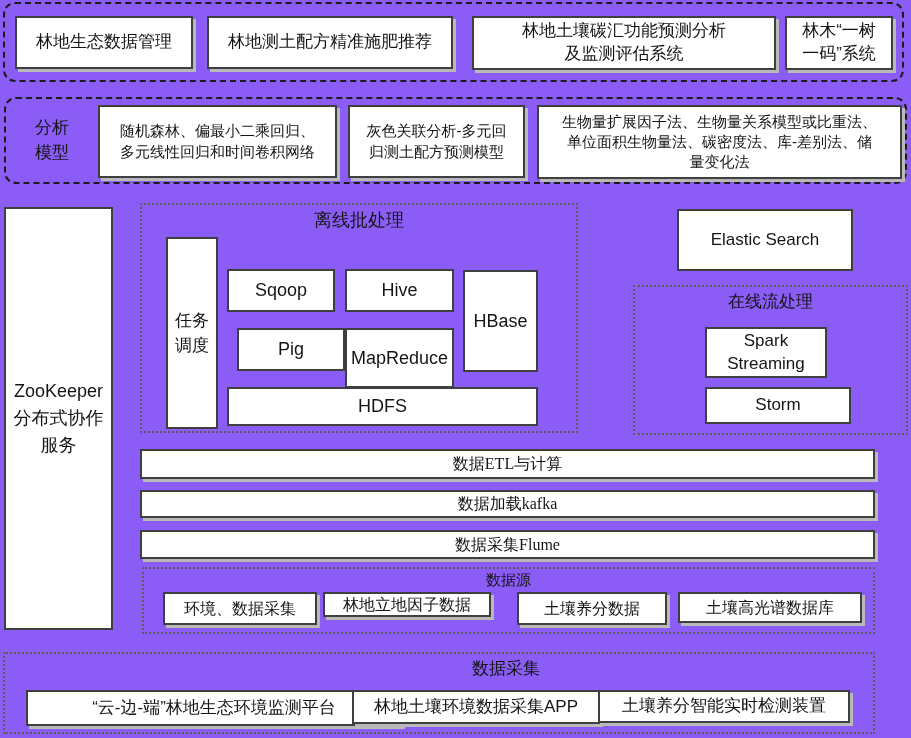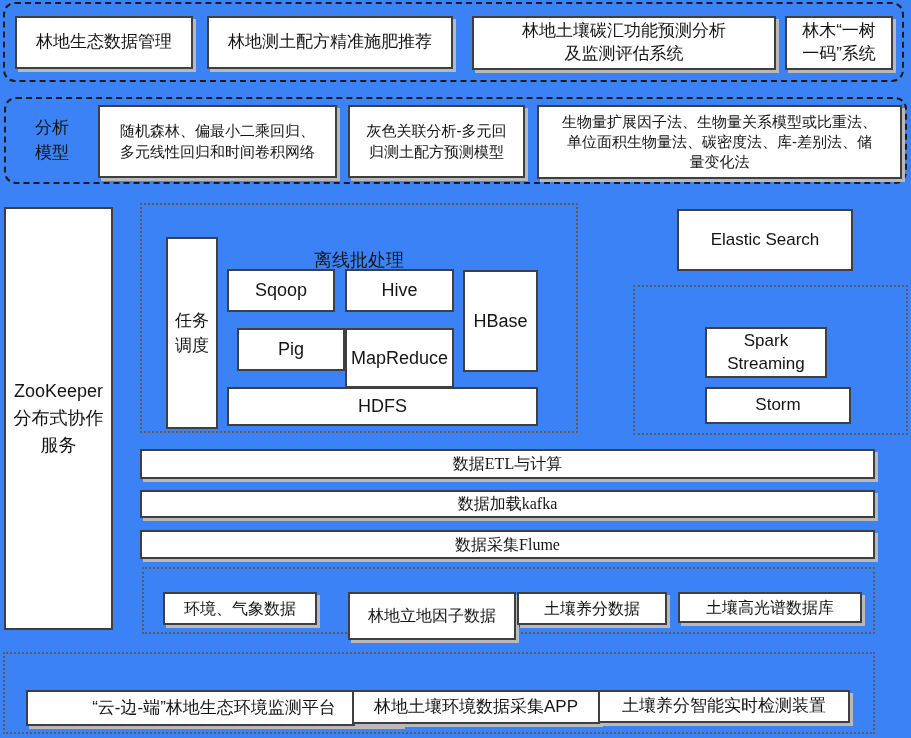--- a/index.html
+++ b/index.html
@@ -1,32 +1,32 @@
 <!DOCTYPE html>
 <html><head>
 <meta charset="utf-8">
 <style>
   html,body{margin:0;padding:0;background:#ffffff;}
   .wrap{
-    position:relative;width:911px;height:738px;background:#3b82f6;
+    position:relative;width:911px;height:738px;background:#8b5cf6;
     font-family:"Liberation Sans","DejaVu Sans",sans-serif;
     color:#141414;overflow:hidden;
   }
   .abs{position:absolute;box-sizing:border-box;}
   .box{
     border:2px solid #3f3f3f;background:#ffffff;
     display:flex;align-items:center;justify-content:center;
     text-align:center;white-space:pre-line;line-height:1.35;
   }
   .shadow{box-shadow:3px 3px 0 #b9b9b9;}
   .dashed{border:2px dashed #1c1c1c;border-radius:12px;background:transparent;}
   .dotted{border:2px dotted #5a5a5a;border-radius:2px;background:transparent;}
   .title{
     display:flex;align-items:center;justify-content:center;
-    text-align:center;white-space:pre-line;margin-top:40px;
+    text-align:center;white-space:pre-line;
   }
   .lbl{
     display:flex;align-items:center;justify-content:center;
     text-align:right;white-space:pre-line;line-height:1.5;
   }
   .t15{font-size:15px;}
   .t16{font-size:16px;font-family:Liberation Serif, serif;}
   .t17{font-size:17px;}
   .t18{font-size:18px;}
 </style>
@@ -76,22 +76,22 @@
   <div class="abs box t17" style="left:705px;top:327px;width:122px;height:51px">Spark
 Streaming</div>
   <div class="abs box t17" style="left:705px;top:387px;width:146px;height:37px">Storm</div>
 
   <div class="abs box shadow t16" style="left:140px;top:449px;width:735px;height:30px">数据ETL与计算</div>
   <div class="abs box shadow t16" style="left:140px;top:490px;width:735px;height:28px">数据加载kafka</div>
   <div class="abs box shadow t16" style="left:140px;top:530px;width:735px;height:29px">数据采集Flume</div>
 
   <div class="abs dotted" style="left:142px;top:567px;width:733px;height:67px"></div>
   <div class="abs title t15" style="left:142px;top:570px;width:733px;height:20px">数据源</div>
-  <div class="abs box shadow t16" style="left:163px;top:592px;width:154px;height:33px">环境、气象数据</div>
-  <div class="abs box shadow t16" style="left:348px;top:592px;width:168px;height:48px">林地立地因子数据</div>
+  <div class="abs box shadow t16" style="left:163px;top:592px;width:154px;height:33px">环境、数据采集</div>
+  <div class="abs box shadow t16" style="left:323px;top:592px;width:168px;height:25px">林地立地因子数据</div>
   <div class="abs box shadow t16" style="left:517px;top:592px;width:150px;height:33px">土壤养分数据</div>
   <div class="abs box shadow t16" style="left:678px;top:592px;width:184px;height:31px">土壤高光谱数据库</div>
 
   <div class="abs dotted" style="left:3px;top:652px;width:872px;height:82px"></div>
   <div class="abs title t17" style="left:137px;top:657px;width:738px;height:22px">数据采集</div>
   <div class="abs box shadow t17" style="left:26px;top:690px;width:376px;height:36px">“云-边-端”林地生态环境监测平台</div>
   <div class="abs box shadow t17" style="left:352px;top:690px;width:248px;height:34px">林地土壤环境数据采集APP</div>
   <div class="abs box shadow t17" style="left:598px;top:690px;width:252px;height:33px">土壤养分智能实时检测装置</div>
 
 </div>

